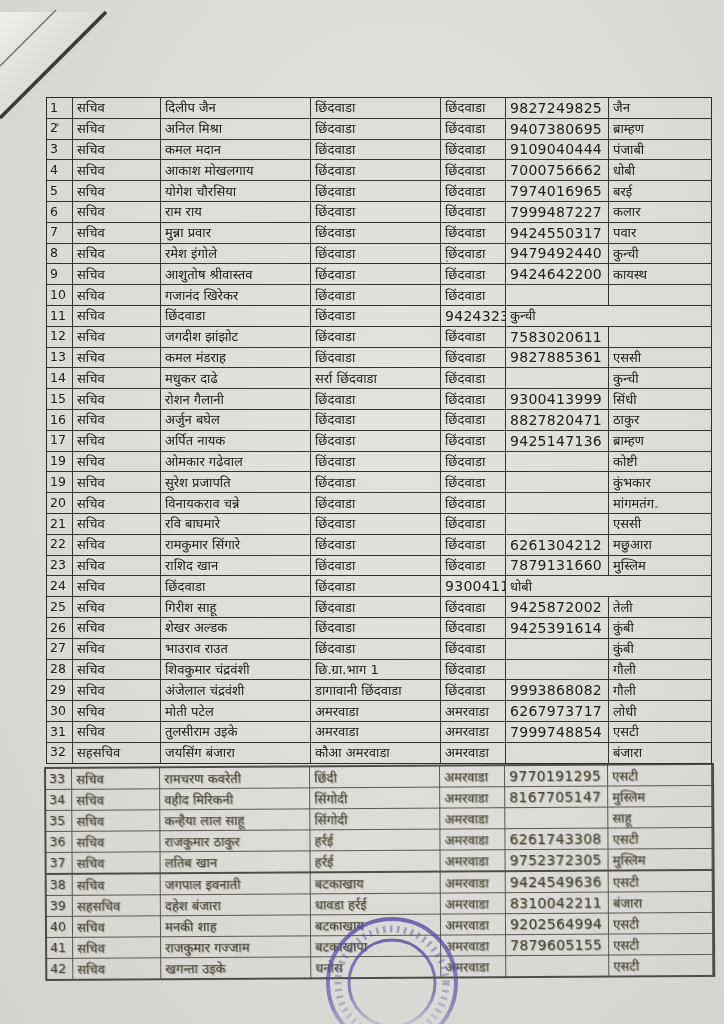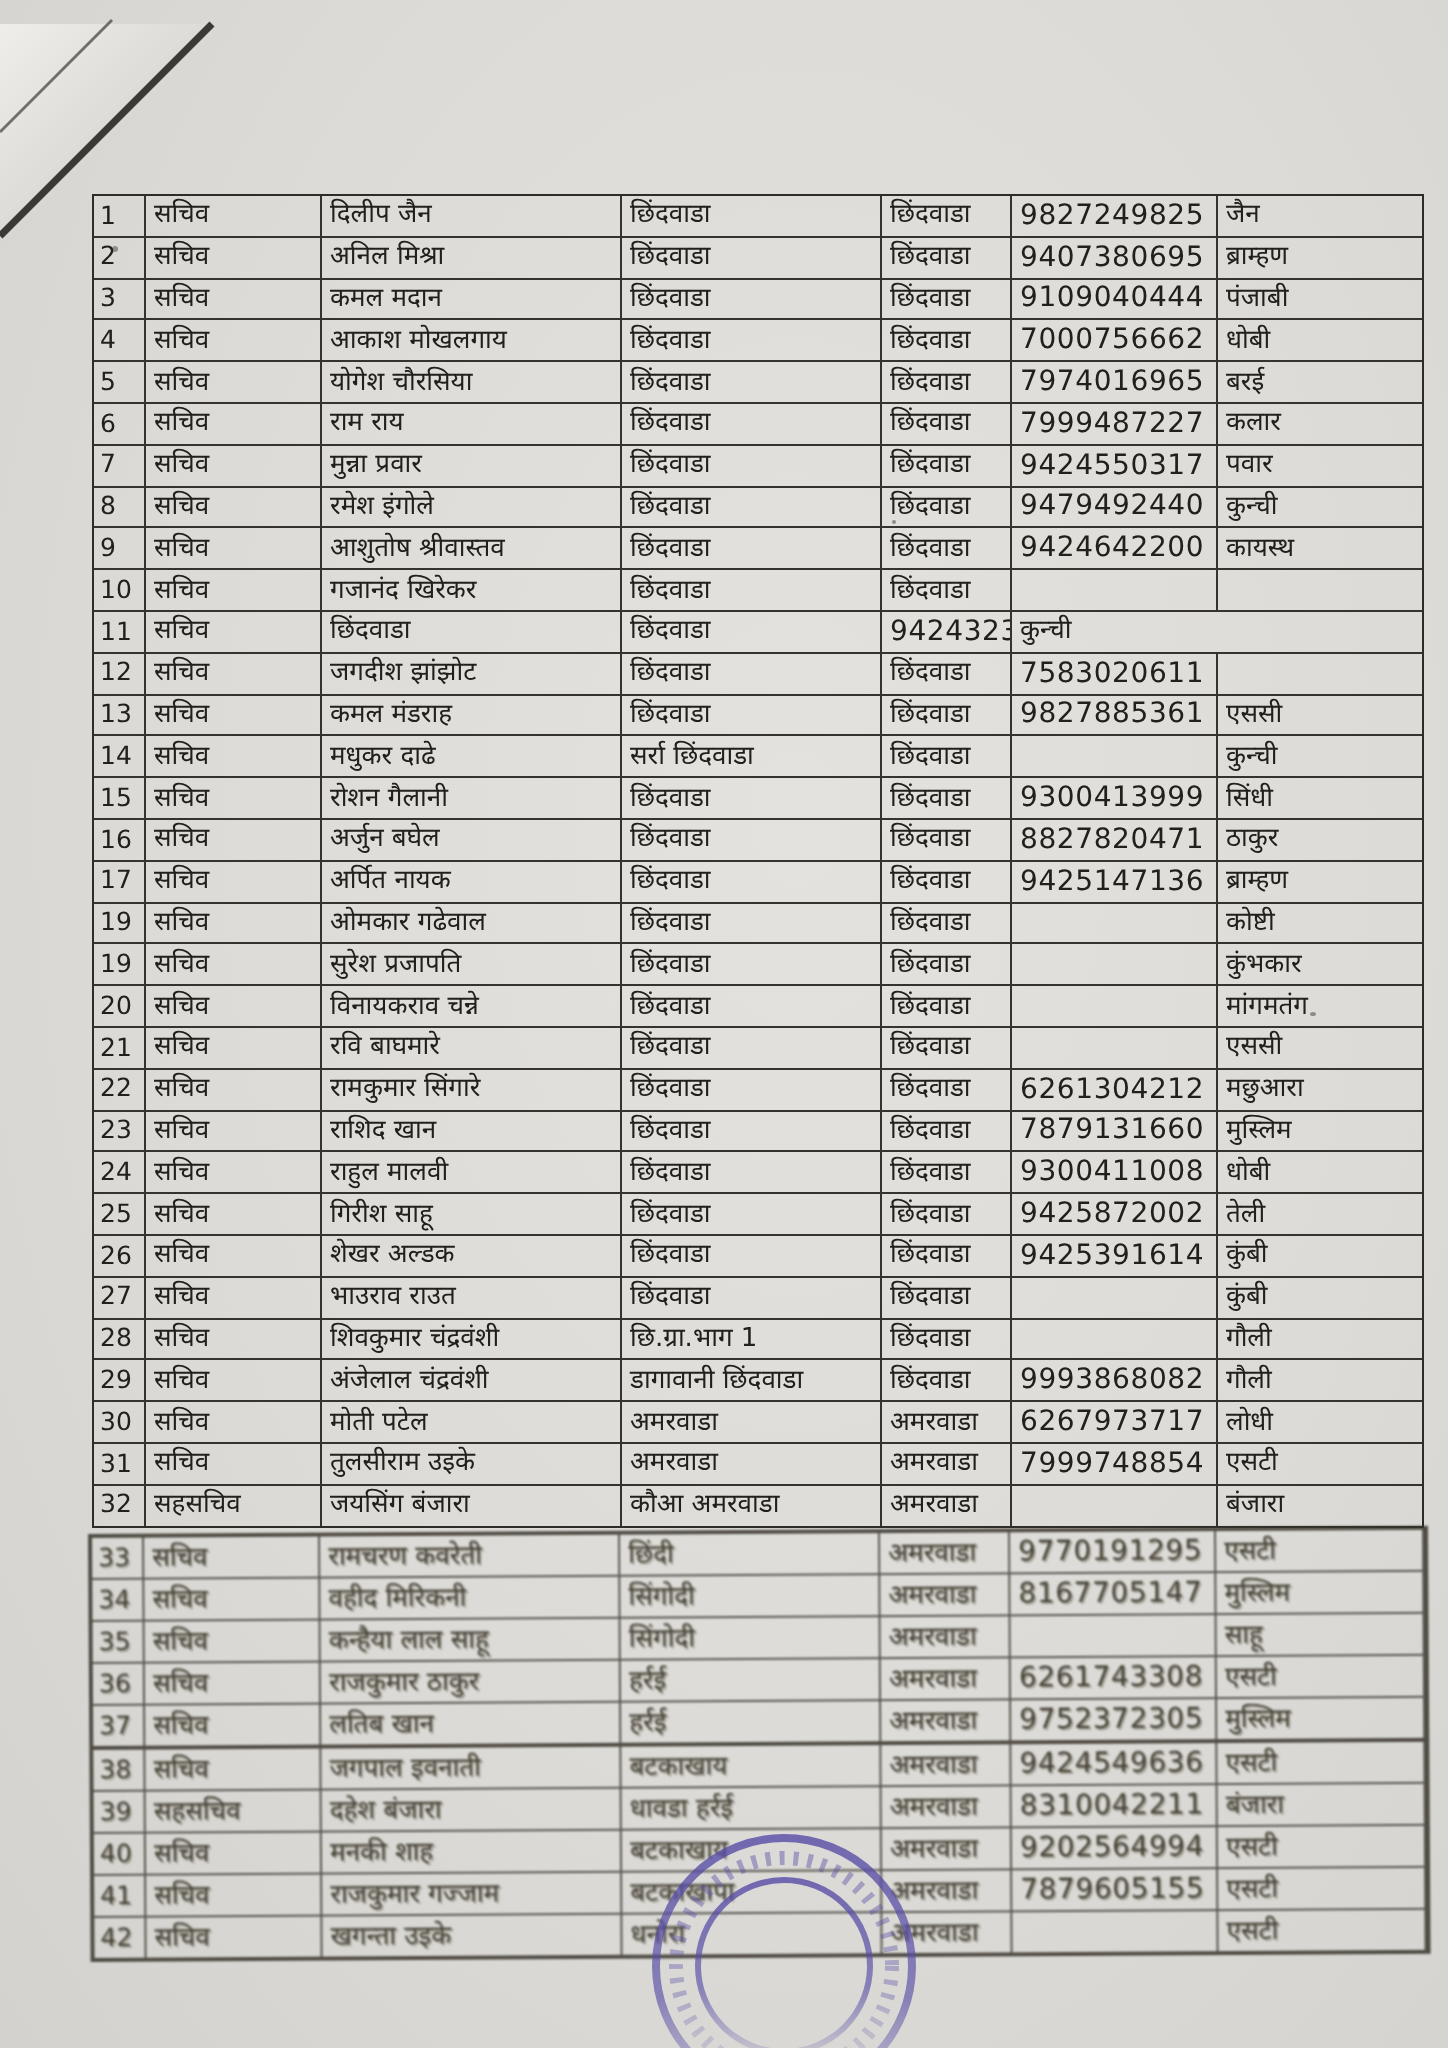--- a/index.html
+++ b/index.html
@@ -273,21 +273,20 @@
           <div class="cell c-designation">सचिव</div>
           <div class="cell c-name">राशिद खान</div>
           <div class="cell c-location">छिंदवाडा</div>
           <div class="cell c-district">छिंदवाडा</div>
           <div class="cell c-phone">7879131660</div>
           <div class="cell c-caste">मुस्लिम</div>
         </div>
         <div class="row">
           <div class="cell c-sno">24</div>
           <div class="cell c-designation">सचिव</div>
-          <div class="cell c-name">राहुल मालवी</div>
           <div class="cell c-location">छिंदवाडा</div>
           <div class="cell c-district">छिंदवाडा</div>
           <div class="cell c-phone">9300411008</div>
           <div class="cell c-caste">धोबी</div>
         </div>
         <div class="row">
           <div class="cell c-sno">25</div>
           <div class="cell c-designation">सचिव</div>
           <div class="cell c-name">गिरीश साहू</div>
           <div class="cell c-location">छिंदवाडा</div>

